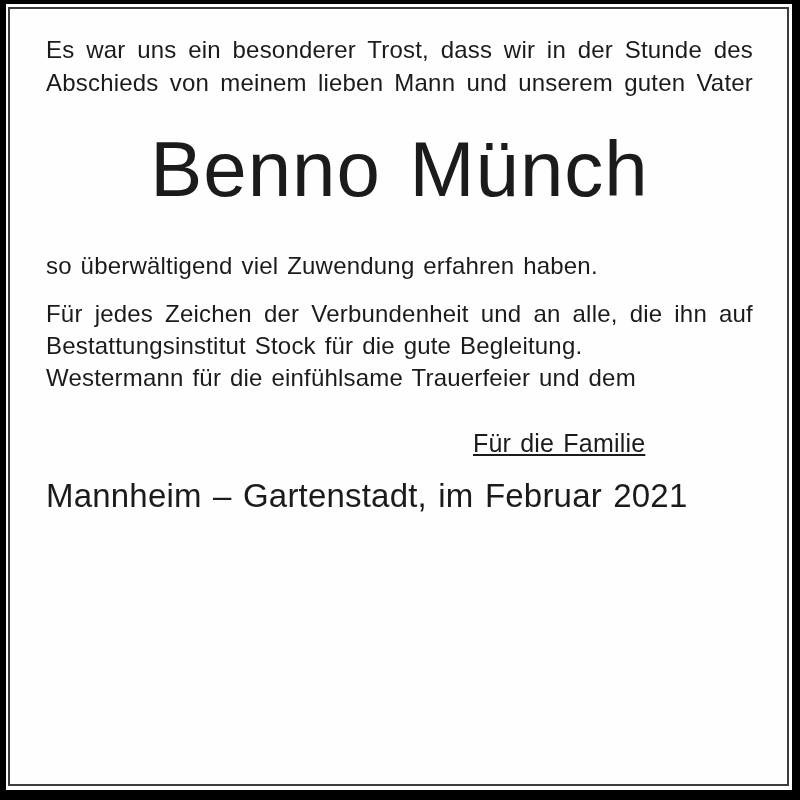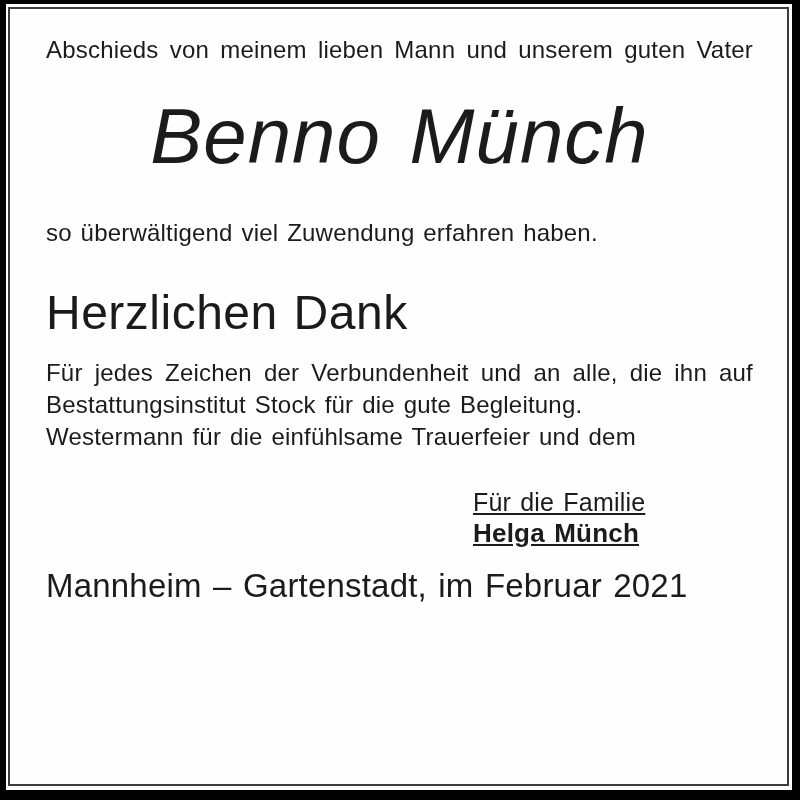--- a/index.html
+++ b/index.html
@@ -44,21 +44,20 @@
   }
   .intro { margin-top: 24px; }
   .name {
     margin-top: 30px;
     font-size: 78px;
     line-height: 80px;
     text-align: center;
     letter-spacing: 1px;
     white-space: nowrap;
     word-spacing: 6px;
-    font-style: italic;
   }
   .cont { margin-top: 40px; }
   .heading {
     margin-top: 36px;
     font-size: 48px;
     line-height: 56px;
     letter-spacing: 0.5px;
   }
   .thanks { margin-top: 16px; }
   .thanks .tline { line-height: 32px; }
@@ -79,37 +78,36 @@
   }
 </style>
 </head>
 <body>
 
 <div class="sheet">
   <div class="frame">
     <div class="content">
 
       <div class="intro">
+        <div class="tline jlast">Es war uns ein besonderer Trost, dass wir in der Stunde des</div>
         <div class="tline jlast">Abschieds von meinem lieben Mann und unserem guten Vater</div>
       </div>
 
       <div class="name">Benno Münch</div>
 
       <div class="cont tline">so überwältigend viel Zuwendung erfahren haben.</div>
 
-      <div class="heading">Herzlichen Dank</div>
 
       <div class="thanks">
         <div class="tline jlast">Für jedes Zeichen der Verbundenheit und an alle, die ihn auf</div>
         <div class="tline">Bestattungsinstitut Stock für die gute Begleitung.</div>
         <div class="tline">Westermann für die einfühlsame Trauerfeier und dem</div>
       </div>
 
       <div class="signature">
         <div>Für die Familie</div>
-        <div class="sig-name">Helga Münch</div>
       </div>
 
       <div class="placedate">Mannheim – Gartenstadt, im Februar 2021</div>
 
     </div>
   </div>
 </div>
 
 </body></html>

